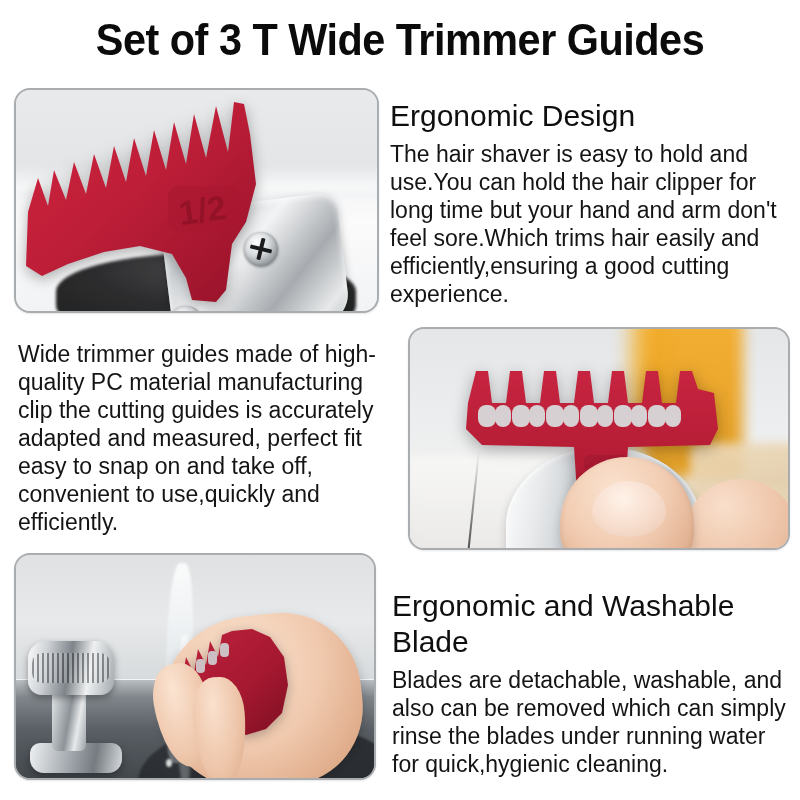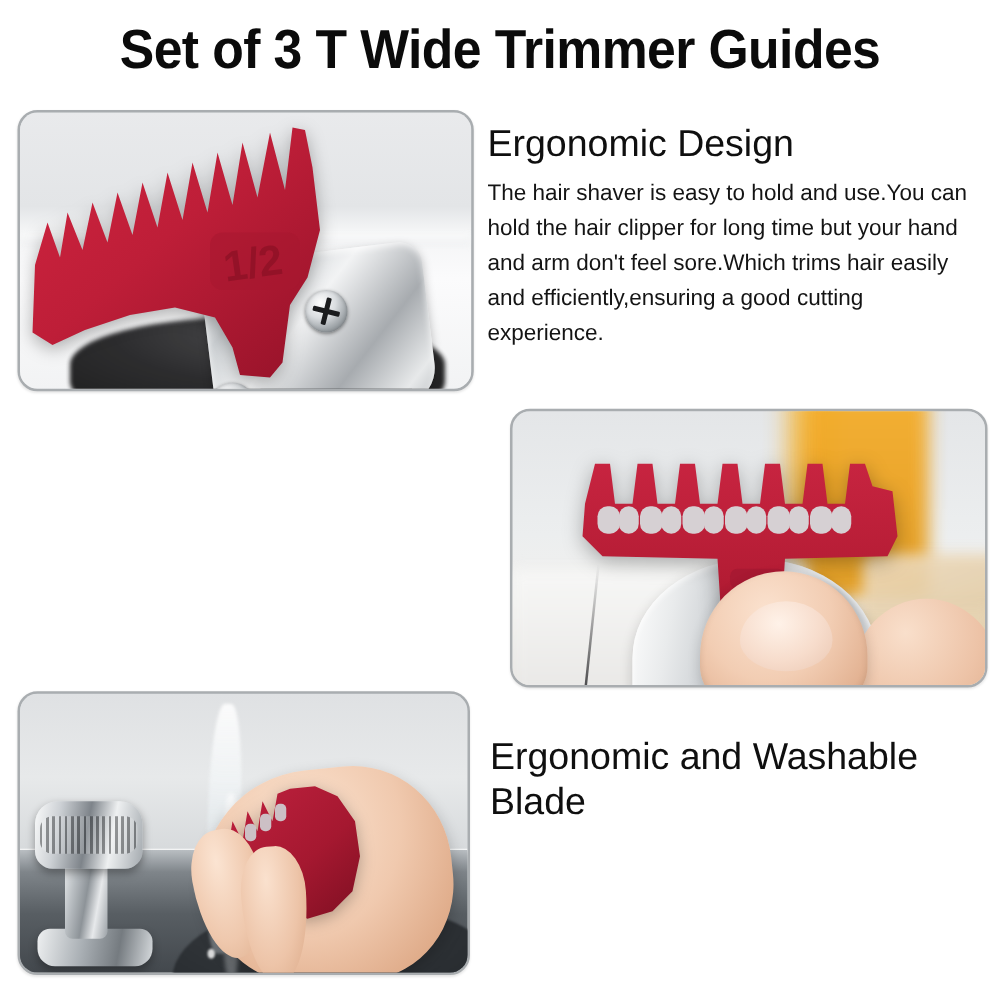--- a/index.html
+++ b/index.html
@@ -138,21 +138,21 @@
   .f1{position:absolute;left:140px;top:108px;width:54px;height:104px;border-radius:44% 44% 50% 50%/36% 36% 64% 64%;
     background:radial-gradient(ellipse at 40% 24%,#fbe4d2 0%,#efc8ad 58%,#dbaa88 100%);transform:rotate(-10deg);}
   .f2{position:absolute;left:178px;top:122px;width:52px;height:110px;border-radius:44% 44% 50% 50%/34% 34% 66% 66%;
     background:radial-gradient(ellipse at 40% 24%,#fae1ce 0%,#edc4a8 58%,#d8a583 100%);transform:rotate(-4deg);}
   .guide3{position:absolute;left:150px;top:68px;width:132px;height:118px;
     filter:drop-shadow(0 3px 6px rgba(0,0,0,.28));}
 
   
   .blk{position:absolute;}
   .hd{font-size:30px;line-height:36px;font-weight:400;color:#0f0f0f;margin:0 0 6px 0;}
-  .bd{font-size:18px;line-height:28px;color:#141414;margin:0;}
+  .bd{font-size:23px;line-height:28px;color:#141414;margin:0;}
   .b1{left:390px;top:98px;width:396px;}
   .b1 .hd{text-align:left;}
   .b2{left:18px;top:340px;width:368px;}
   .b2 .hd{text-align:center;}
   .b3{left:392px;top:588px;width:396px;}
   .b3 .hd{text-align:left;}
 </style>
 </head>
 <body>
 
@@ -187,20 +187,21 @@
       </svg>
     </div>
   </div>
 
   <div class="blk b1">
     <p class="hd">Ergonomic Design</p>
     <p class="bd">The hair shaver is easy to hold and use.You can hold the hair clipper for long time but your hand and arm don't feel sore.Which trims hair easily and efficiently,ensuring a good cutting experience.</p>
   </div>
 
   <div class="blk b2">
+    <p class="bd">Wide trimmer guides made of high-quality PC material manufacturing clip the cutting guides is accurately adapted and measured, perfect fit easy to snap on and take off, convenient to use,quickly and efficiently.</p>
   </div>
 
   <div class="photo ph2">
     <div class="scene">
       <div class="s2bg"></div>
       <div class="s2-amber2"></div>
       <div class="s2-amber"></div>
       <div class="s2-tan"></div>
       <div class="s2-tan2"></div>
       <div class="s2-white"></div>
@@ -280,15 +281,16 @@
           <rect x="54" y="20" width="9" height="14" rx="4"></rect>
         </g>
       </svg>
       <div class="f1"></div>
       <div class="f2"></div>
     </div>
   </div>
 
   <div class="blk b3">
     <p class="hd">Ergonomic and Washable Blade</p>
+    <p class="bd">Blades are detachable, washable, and also can be removed which can simply rinse the blades under running water for quick,hygienic cleaning.</p>
   </div>
 
 </div>
 
 </body></html>

